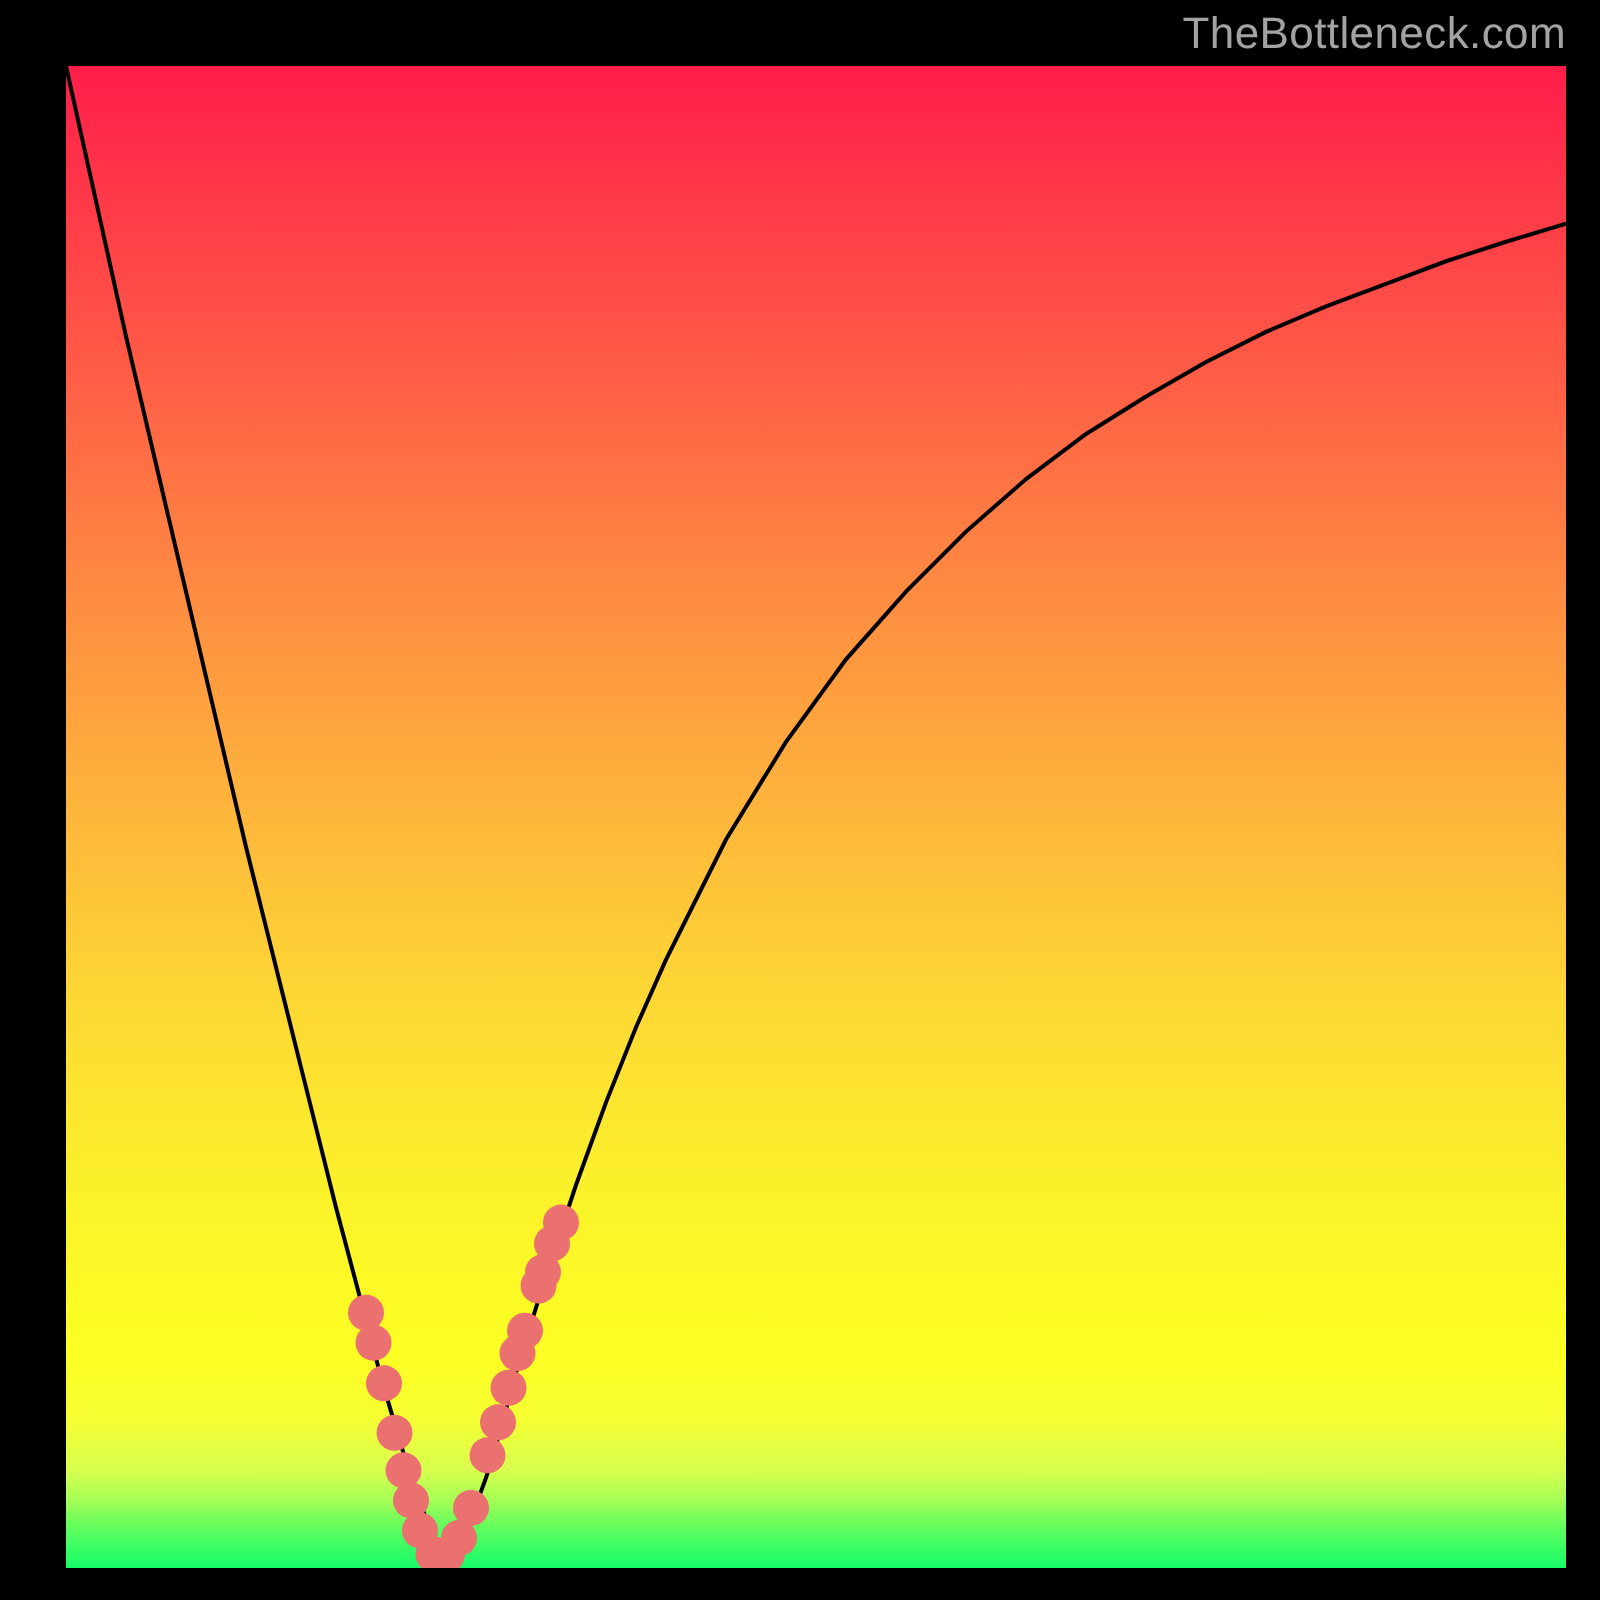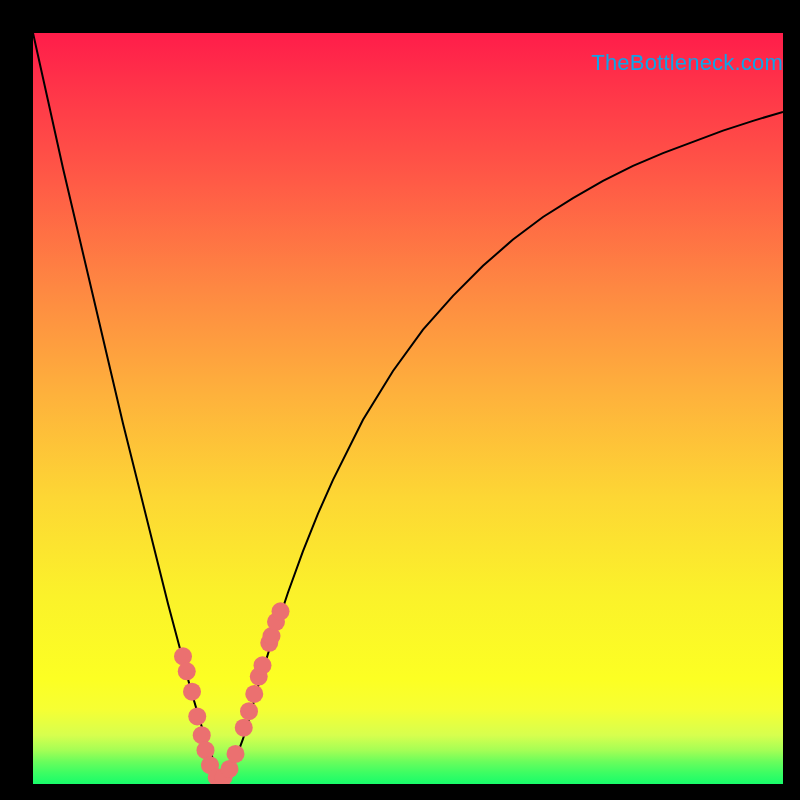--- a/index.html
+++ b/index.html
@@ -49,25 +49,24 @@
   position: absolute;
   inset: 0;
   width: 100%;
   height: 100%;
 }
 
 .watermark {
   position: absolute;
   top: 4px;
   right: 17px;
-  color: #0ea5e9;
+  color: #a3a3a3;
   font-size: 22px;
   font-weight: 400;
   letter-spacing: 0.2px;
-  margin-top: 46px;
 }
 
 path.curve {
   fill: none;
   stroke: #000;
   stroke-width: 2;
 }
 </style>
 </head>
 <body>

